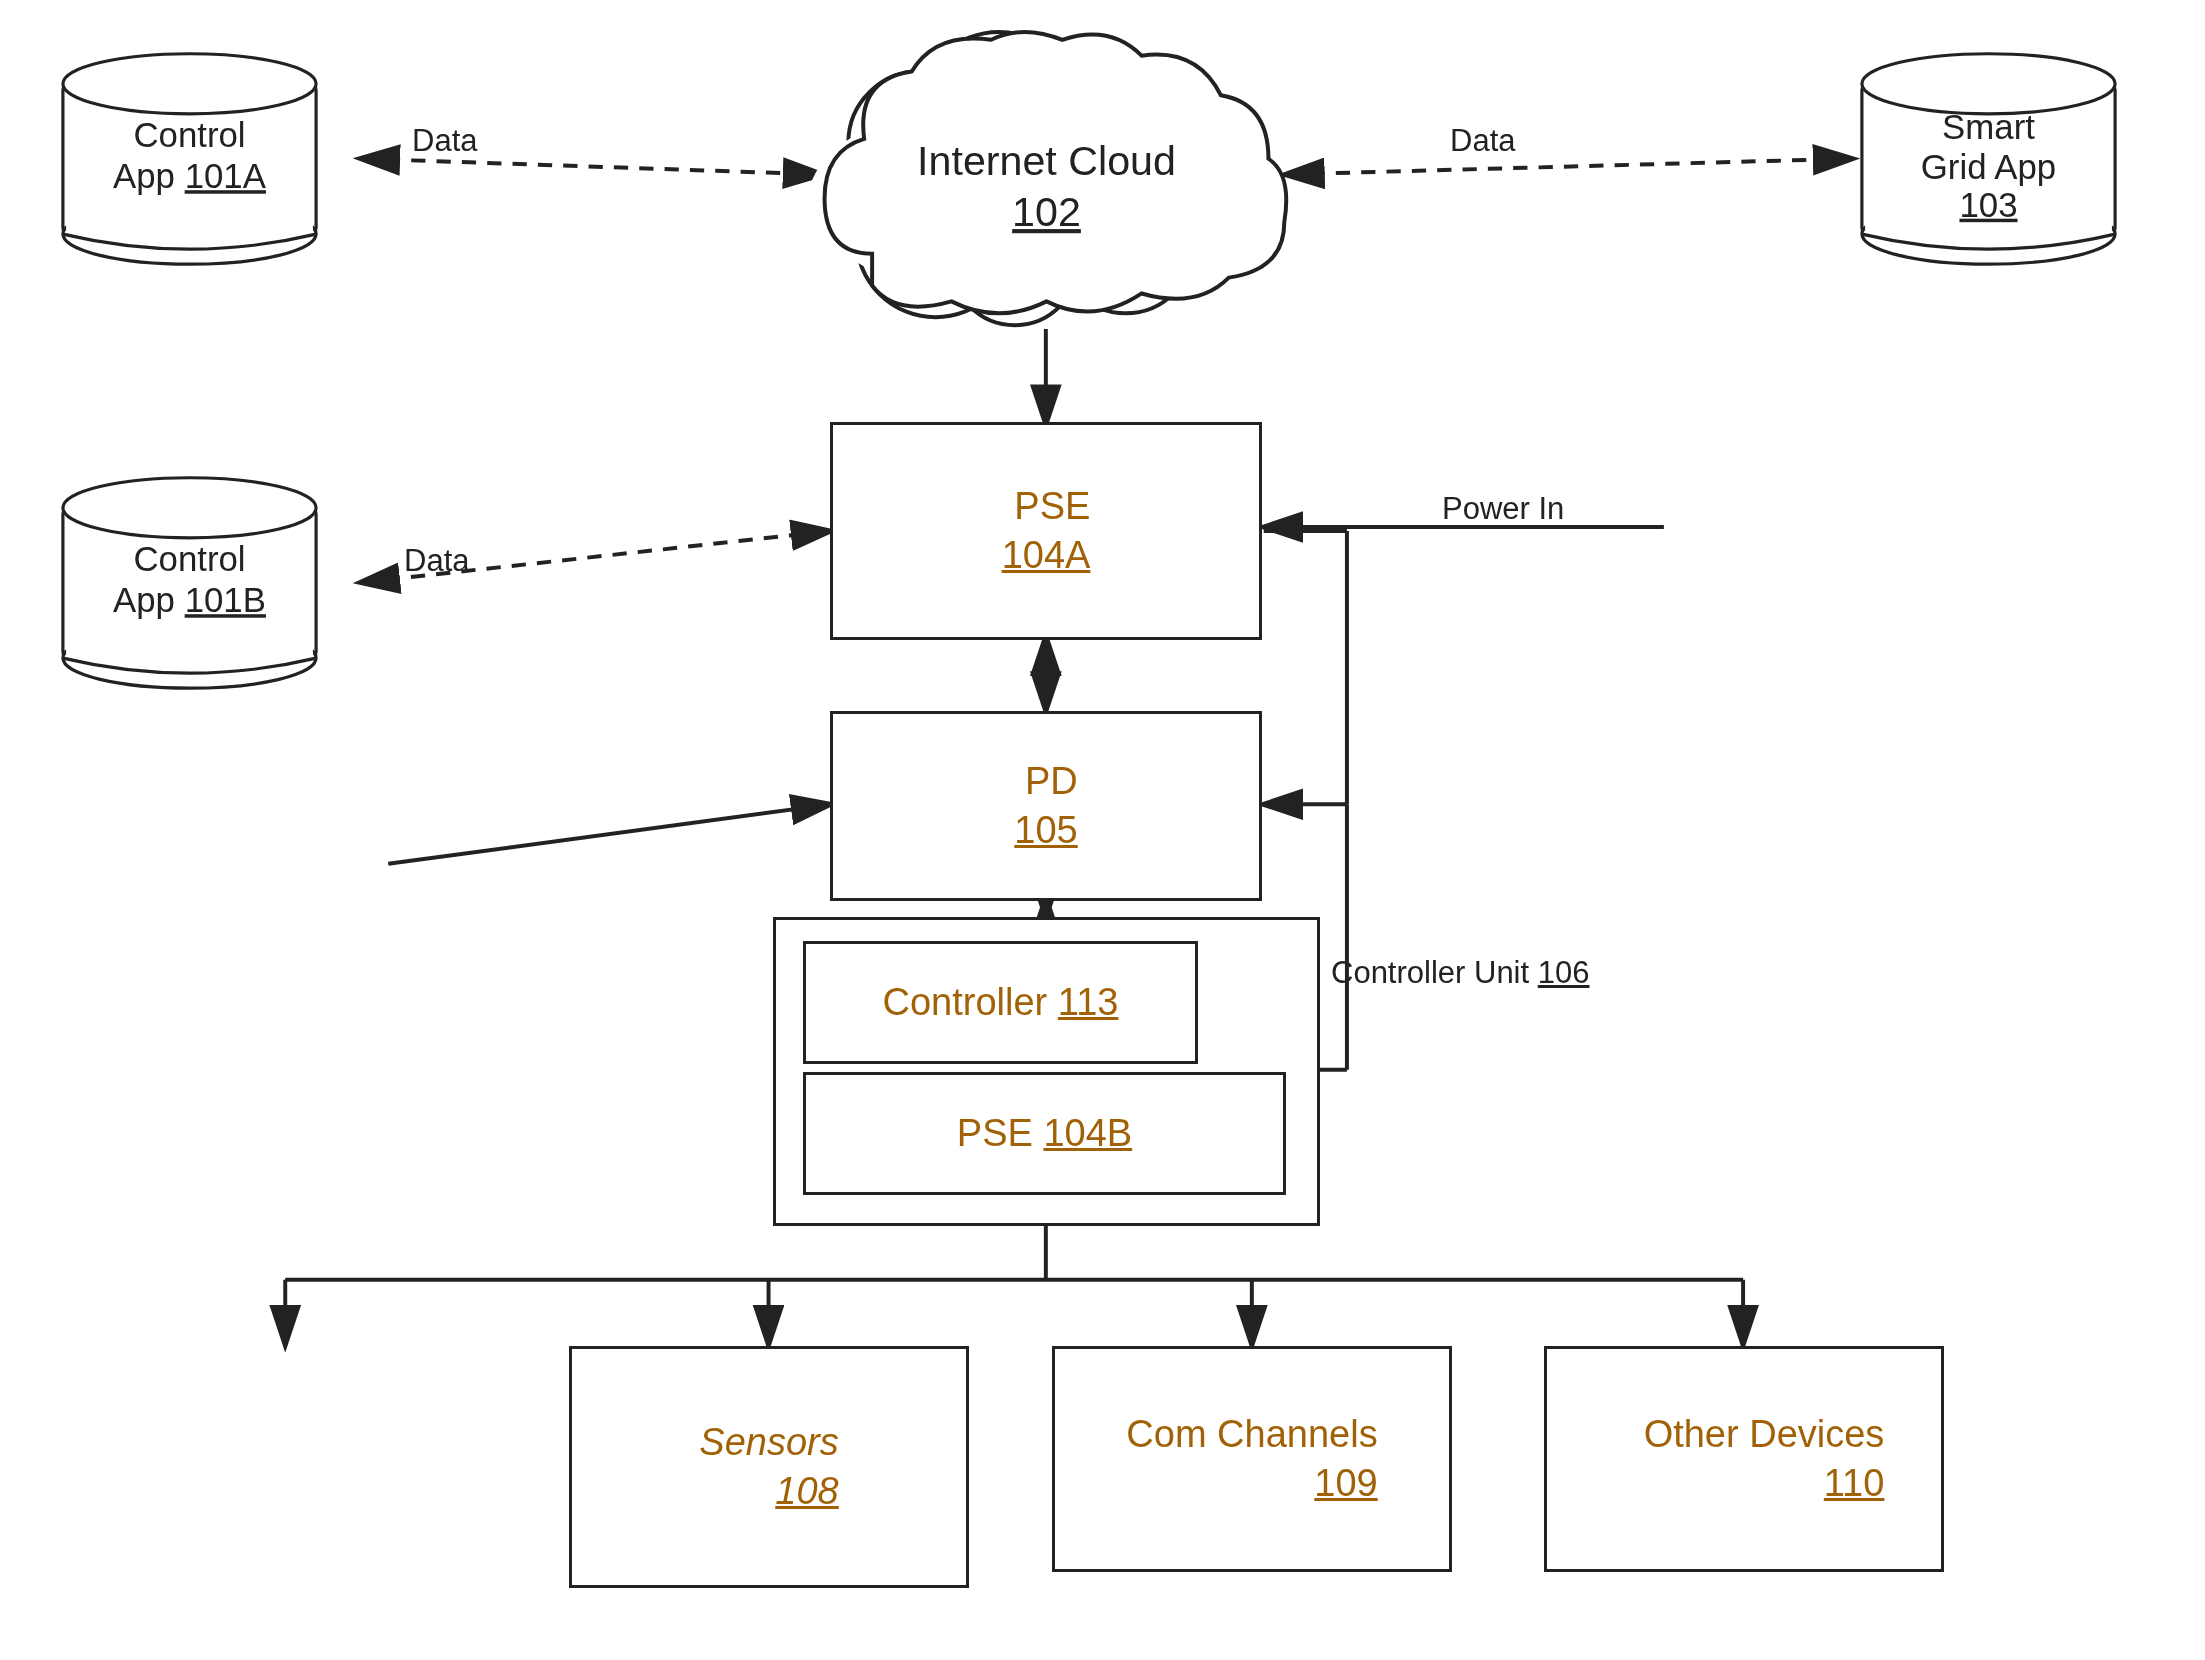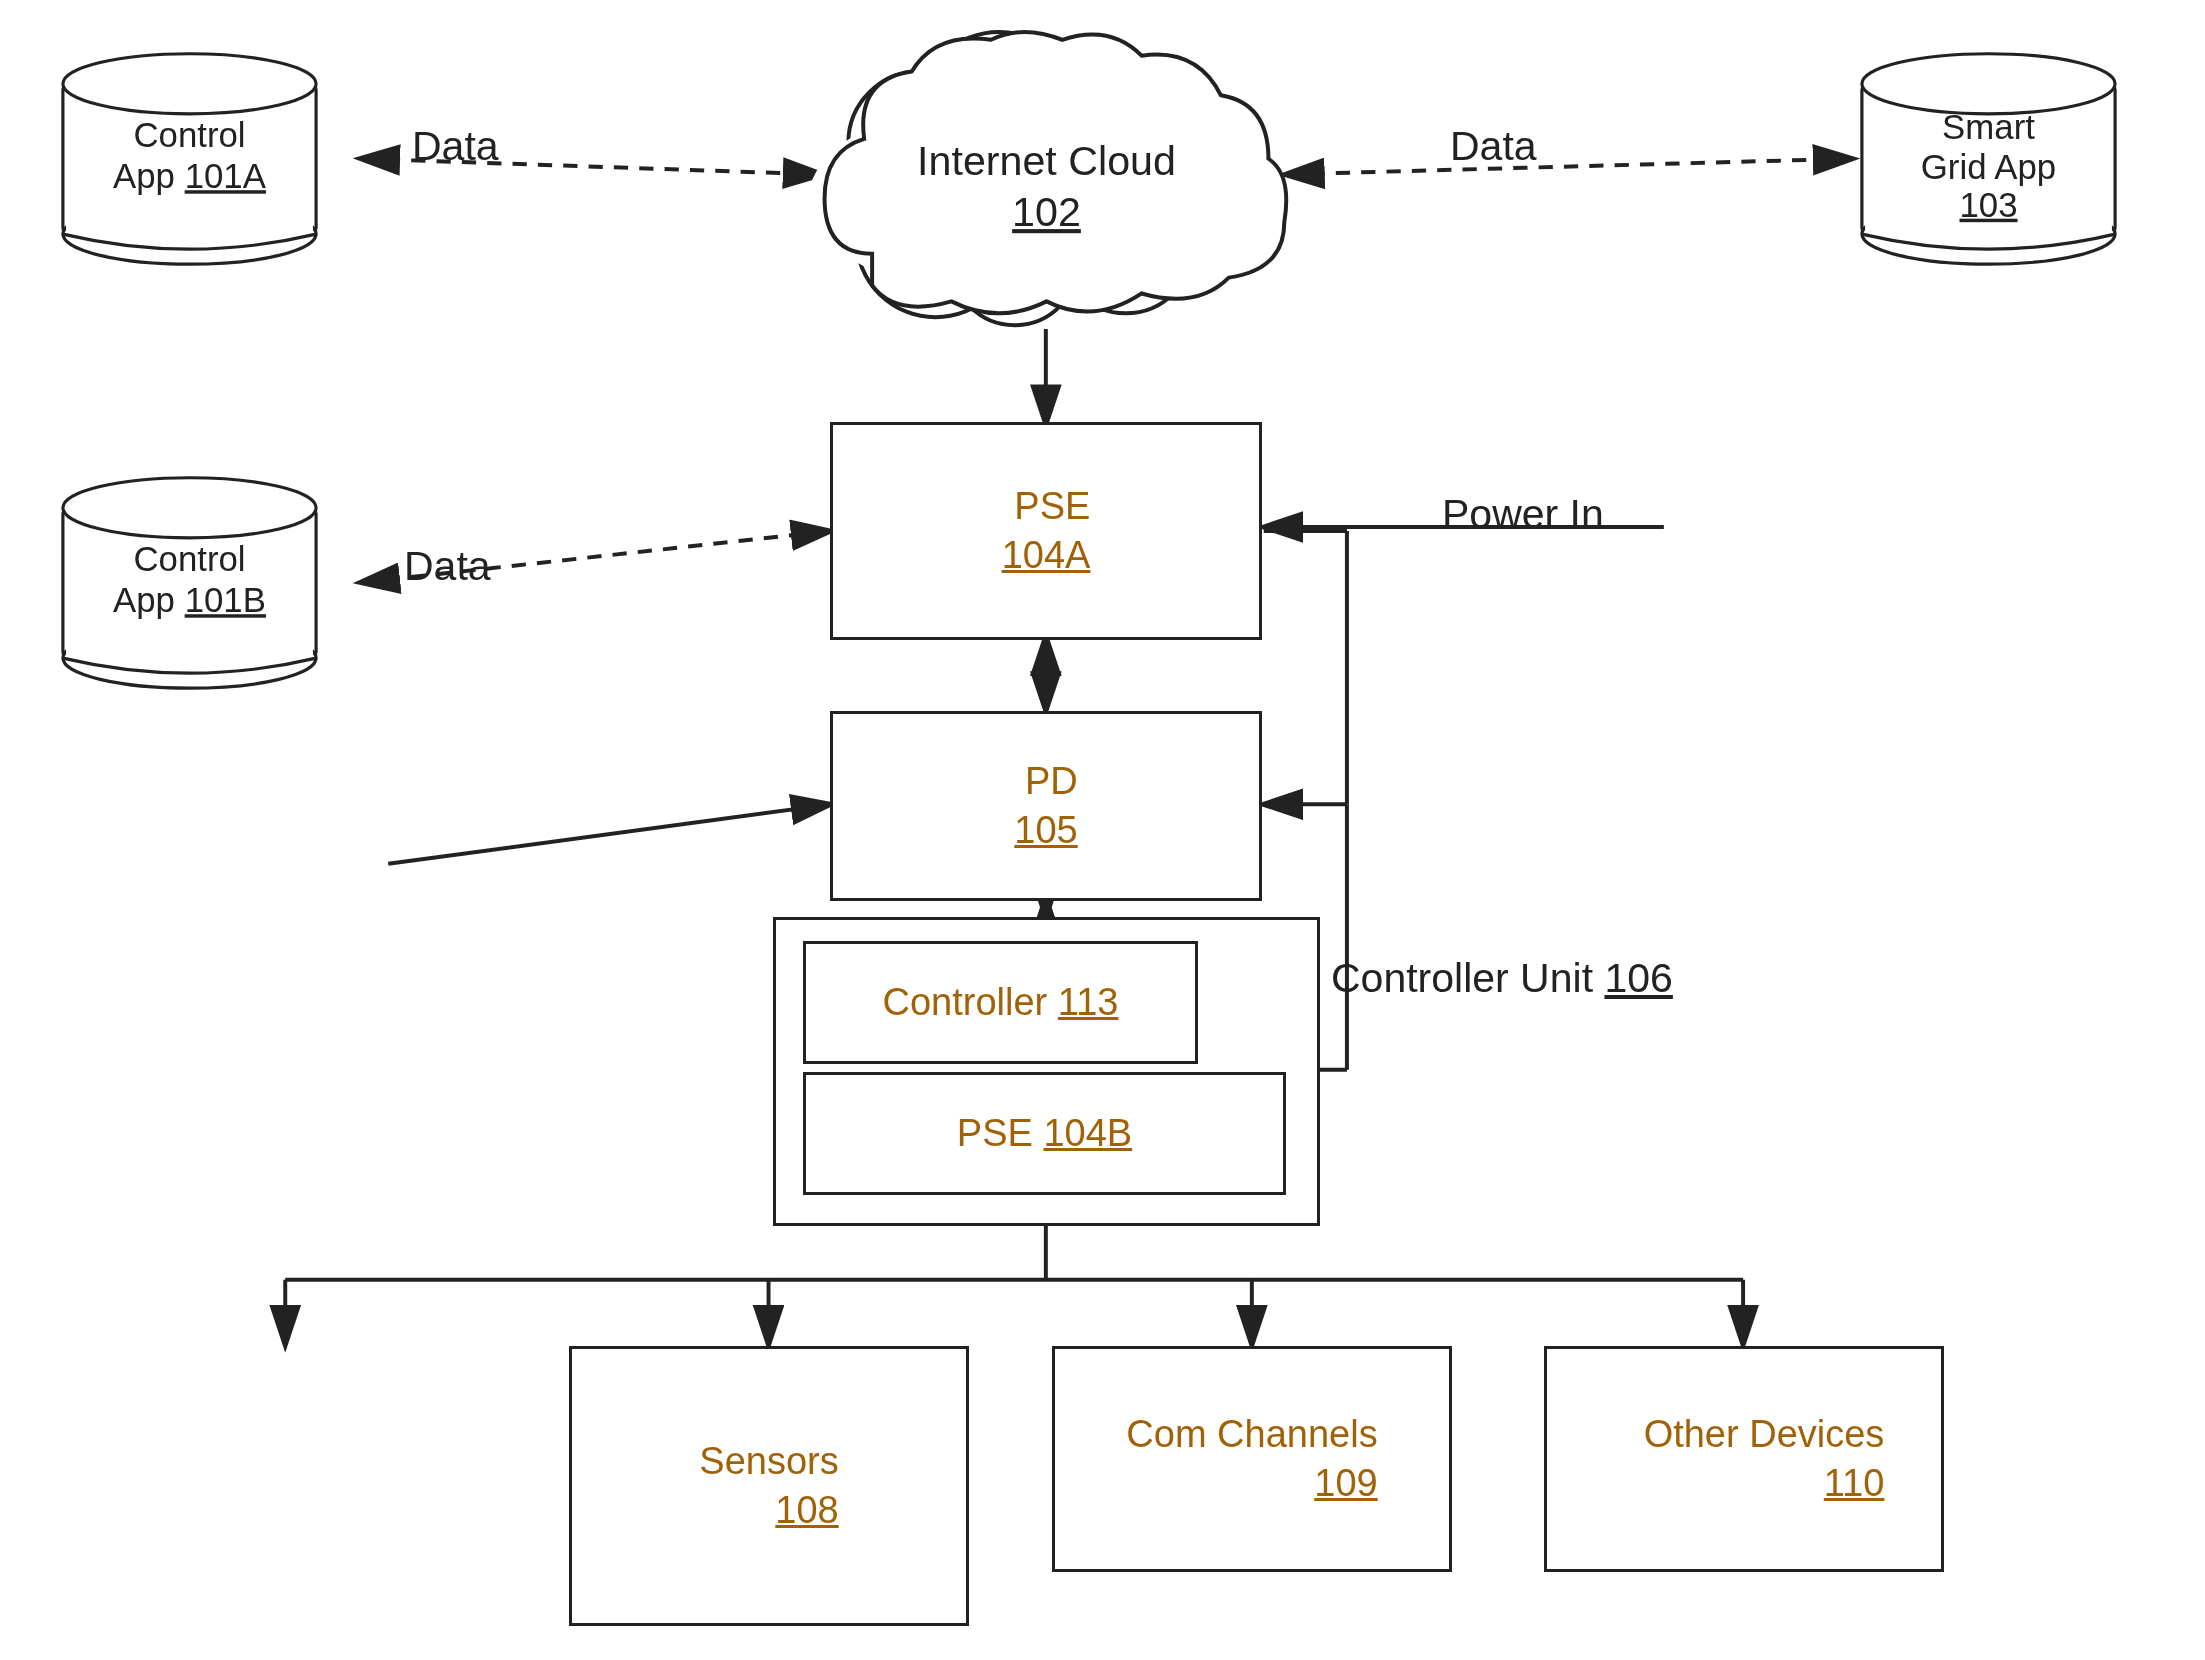--- a/index.html
+++ b/index.html
@@ -41,21 +41,21 @@
       color: #a16207;
       line-height: 1.3;
       text-align: right;
     }
     .label-text u {
       text-decoration: underline;
     }
 
     .floating-label {
       position: absolute;
-      font-size: 41px;
+      font-size: 31px;
       color: #222;
       text-align: left;
     }
     .floating-label u {
       text-decoration: underline;
     }
 
     
     .connections-svg {
       position: absolute;
@@ -234,21 +234,21 @@
     </div>
   </div>
 
   <div class="box" style="left:803px; top:1072px; width:483px; height:123px;">
     <div class="label-text">
       PSE <u>104B</u>
     </div>
   </div>
 
 
-  <div class="box" style="left:569px; top:1346px; width:400px; height:280px;">
+  <div class="box" style="left:569px; top:1346px; width:400px; height:242px;font-style:italic;">
     <div class="label-text">
       Sensors<br><u>108</u>
     </div>
   </div>
 
   <div class="box" style="left:1052px; top:1346px; width:400px; height:226px;">
     <div class="label-text">
       Com Channels<br><u>109</u>
     </div>
   </div>

